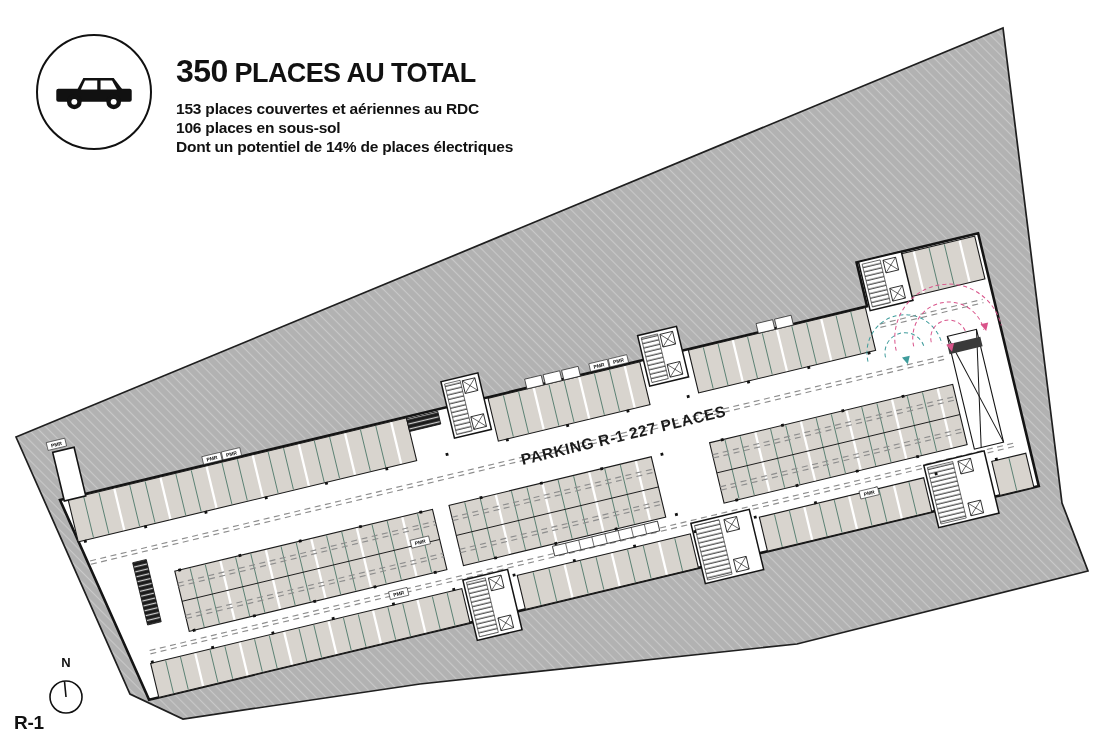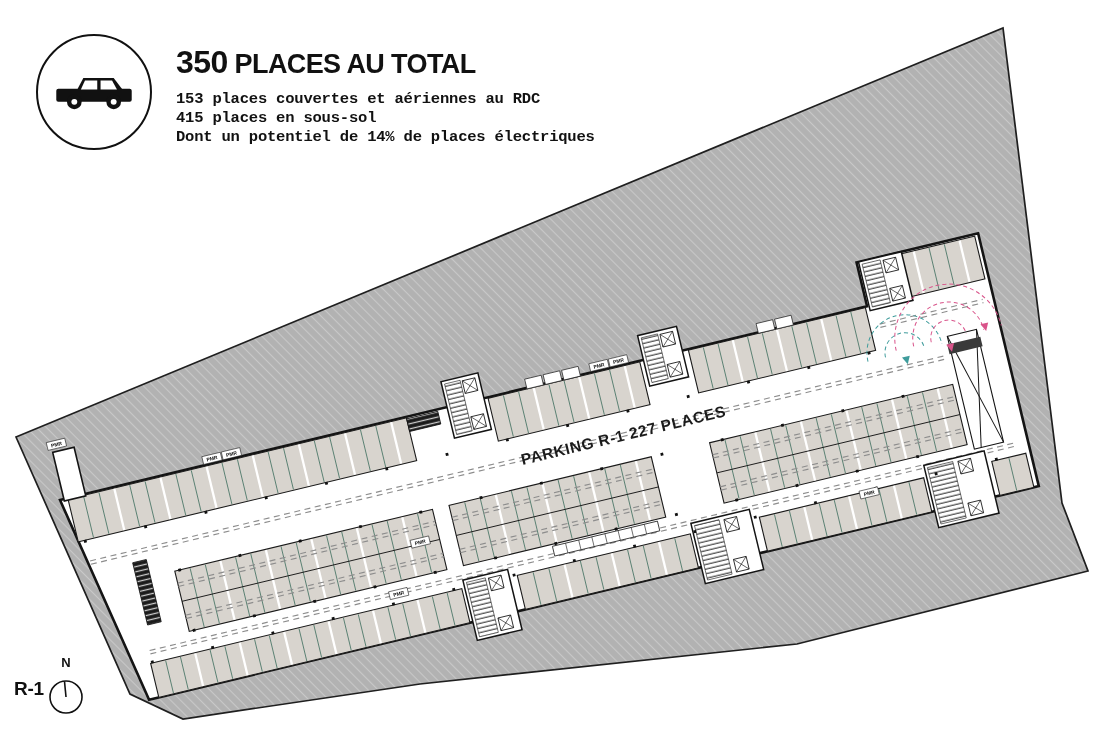--- a/index.html
+++ b/index.html
@@ -3,31 +3,31 @@
 <meta charset="utf-8">
 <style>
   html,body{margin:0;padding:0;background:#ffffff;}
   .page{position:relative;width:1114px;height:735px;background:#ffffff;overflow:hidden;
         font-family:"Liberation Sans",sans-serif;color:#111;}
   
   .legend{position:absolute;left:36px;top:34px;display:flex;gap:24px;align-items:flex-start;}
   .icon-circle{width:112px;height:112px;border:2.6px solid #111;border-radius:50%;
                display:flex;align-items:center;justify-content:center;flex:0 0 auto;}
   .legend-text{padding-top:8px;}
-  .legend-title{margin:4px 0 12px 0;font-weight:bold;letter-spacing:-0.6px;line-height:1;}
+  .legend-title{margin:13px 0 12px 0;font-weight:bold;letter-spacing:-0.6px;line-height:1;}
   .legend-title .num{font-size:32px;}
   .legend-title .rest{font-size:27px;margin-left:7px;}
-  .legend-line{margin:0;font-size:15.5px;font-weight:bold;line-height:19px;letter-spacing:-0.2px;font-family:Liberation Mono, monospace;}
+  .legend-line{margin:0;font-size:15.5px;font-weight:bold;line-height:19px;letter-spacing:-0.2px;}
   
   .plan-svg{position:absolute;left:0;top:0;}
   .plan-label{font-family:"Liberation Sans",sans-serif;font-weight:bold;font-size:15.5px;
               letter-spacing:0.6px;fill:#1b1b1b;}
   .pmr-txt{font-family:"Liberation Sans",sans-serif;font-weight:bold;font-size:5px;fill:#111;}
   
-  .level-indicator{position:absolute;left:14px;top:678px;font-size:19px;font-weight:bold;letter-spacing:-0.3px;}
+  .level-indicator{position:absolute;left:14px;top:712px;font-size:19px;font-weight:bold;letter-spacing:-0.3px;}
   .compass{position:absolute;left:44px;top:654px;}
   .compass-n{font-family:"Liberation Sans",sans-serif;font-weight:bold;font-size:13px;fill:#111;}
 </style>
 </head>
 <body>
 
 <div class="page">
 
   <header class="legend">
     <div class="icon-circle">
@@ -38,21 +38,21 @@
         <polygon points="58,12 72,12 78,23 58,23" fill="#fff"></polygon>
         <circle cx="26" cy="38" r="9" fill="#111"></circle>
         <circle cx="26" cy="38" r="3.6" fill="#fff"></circle>
         <circle cx="74" cy="38" r="9" fill="#111"></circle>
         <circle cx="74" cy="38" r="3.6" fill="#fff"></circle>
       </svg>
     </div>
     <div class="legend-text">
       <h1 class="legend-title"><span class="num">350</span><span class="rest">PLACES AU TOTAL</span></h1>
       <p class="legend-line">153 places couvertes et aériennes au RDC</p>
-      <p class="legend-line">415 places en sous-sol</p>
+      <p class="legend-line">106 places en sous-sol</p>
       <p class="legend-line">Dont un potentiel de 14% de places électriques</p>
     </div>
   </header>
 
   <svg id="plan" class="plan-svg" width="1114" height="735" viewBox="0 0 1114 735">
     <defs>
       <pattern id="hatchP" width="7" height="7" patternUnits="userSpaceOnUse" patternTransform="rotate(-45)">
         <rect width="7" height="7" fill="#b2b2b2"></rect>
         <line x1="3.5" y1="0" x2="3.5" y2="7" stroke="#c8c8c8" stroke-width="1.1"></line>
       </pattern>

